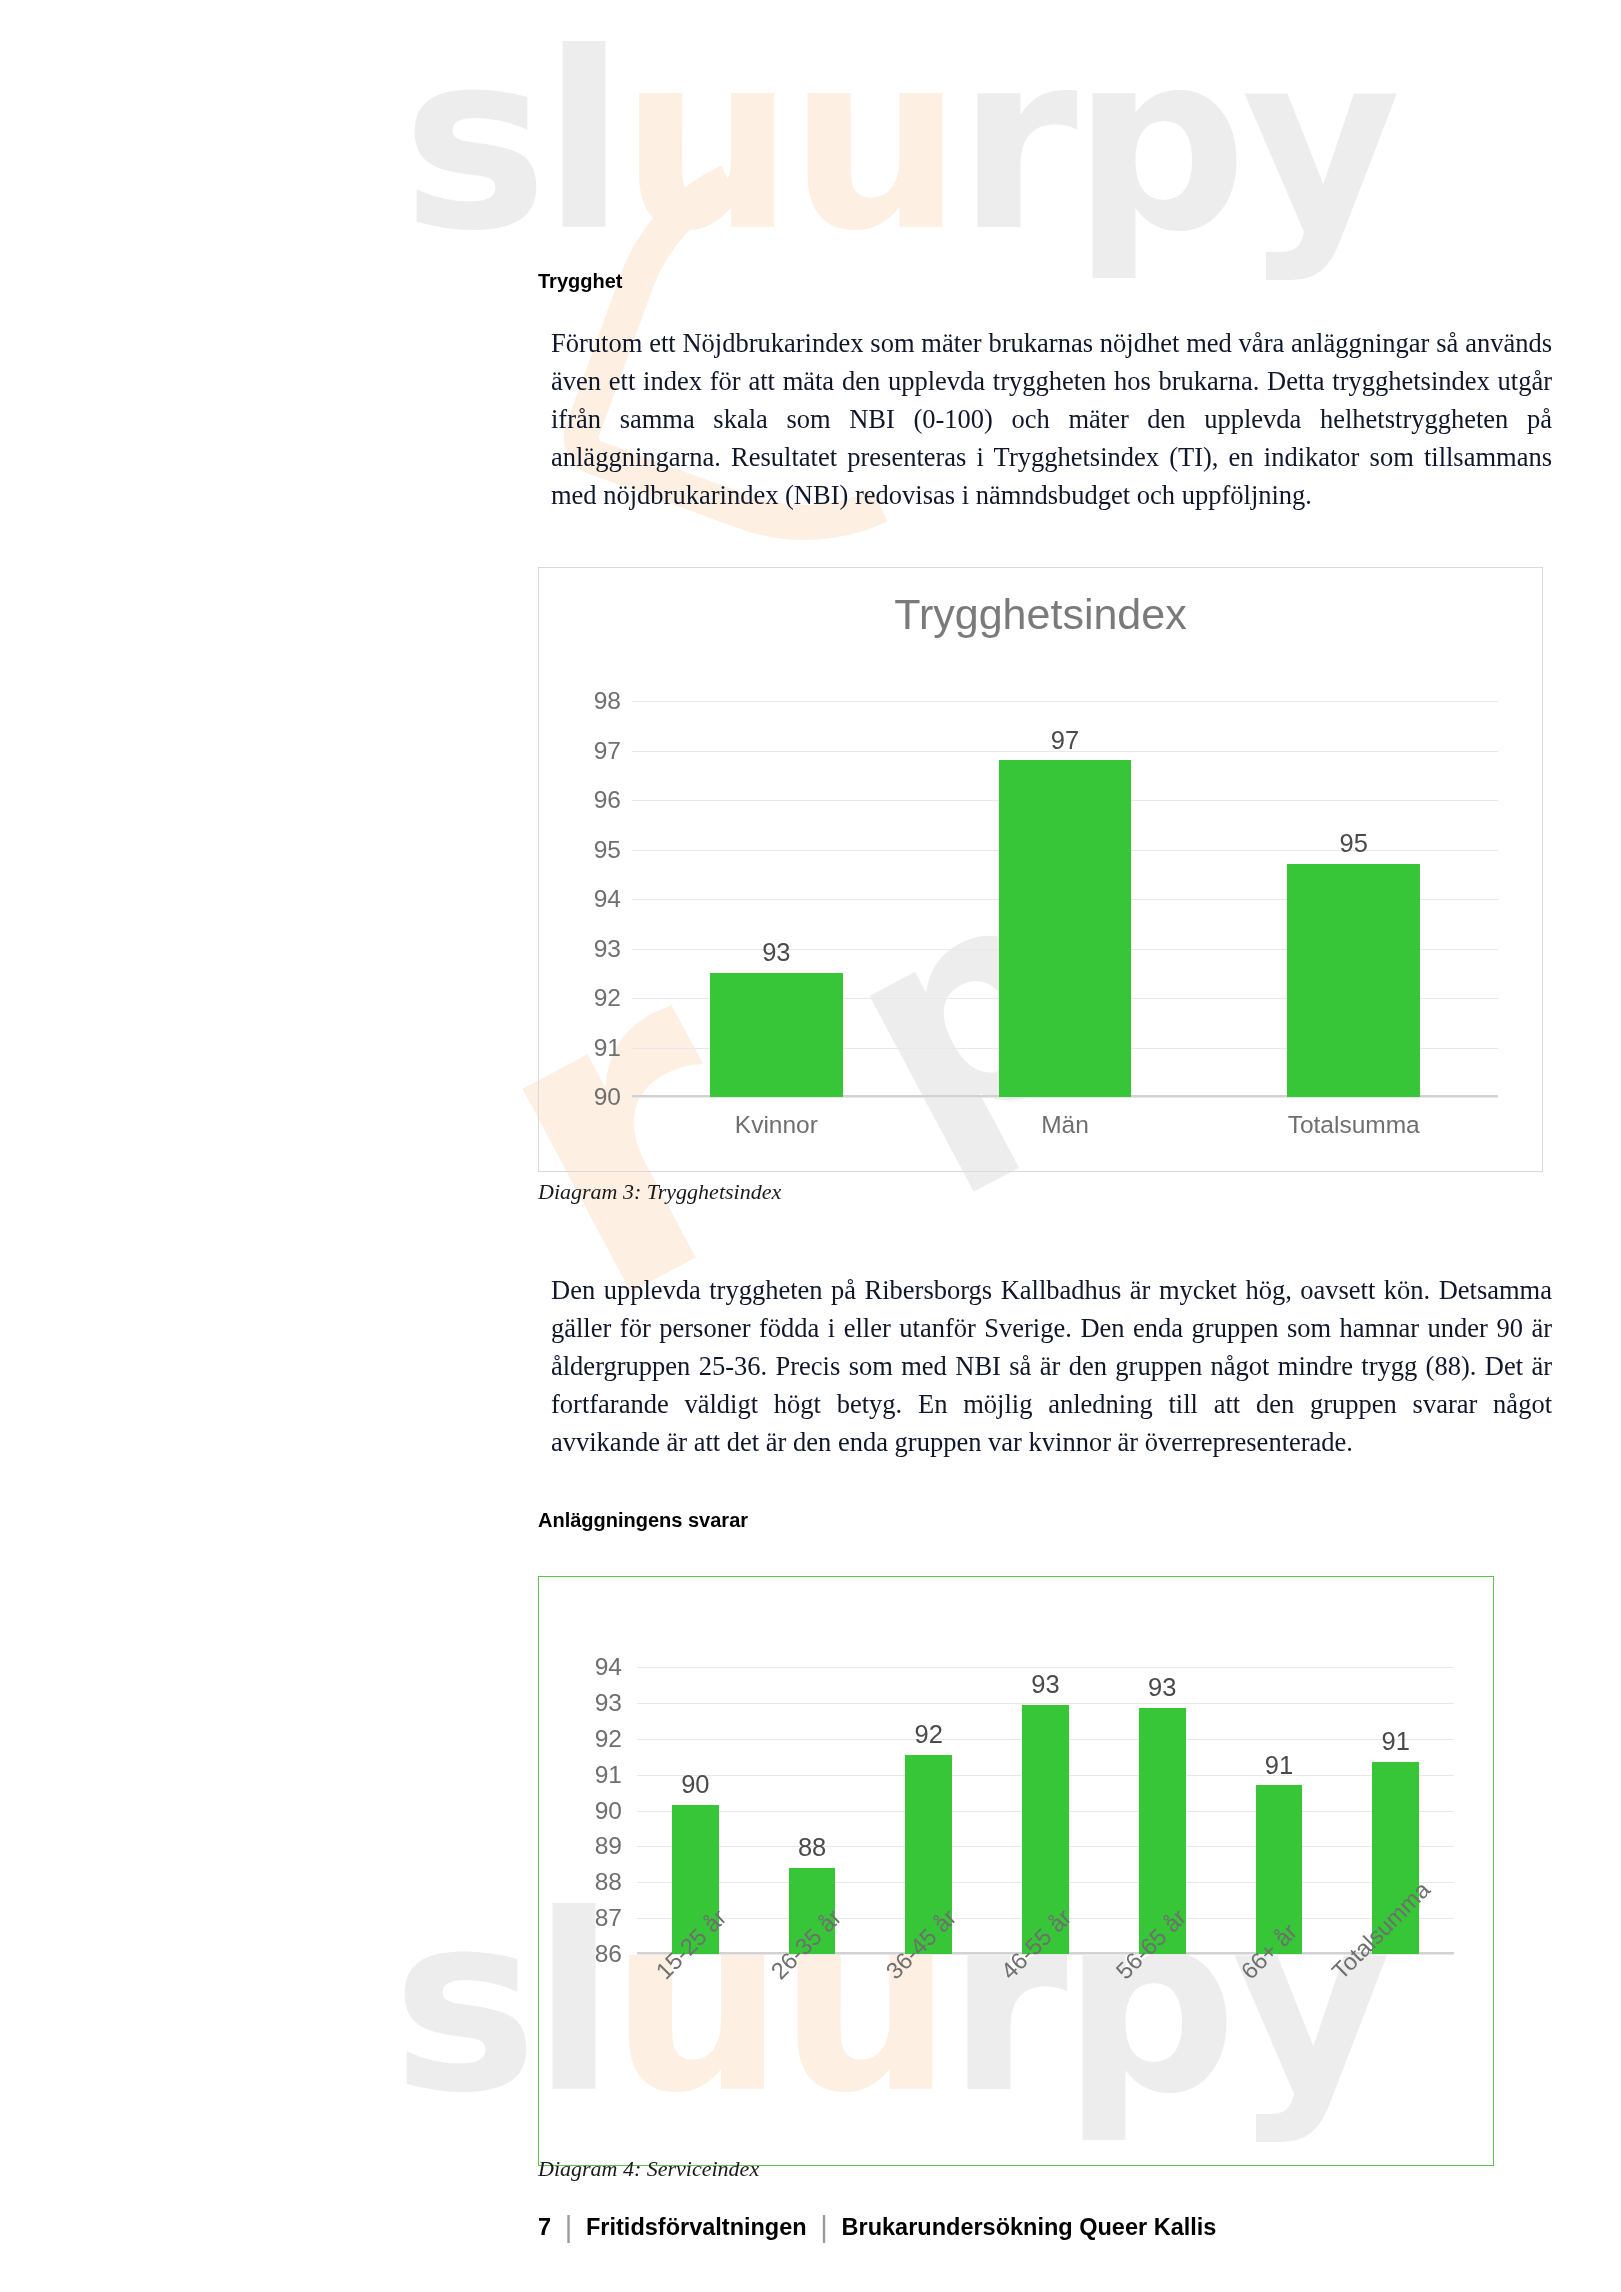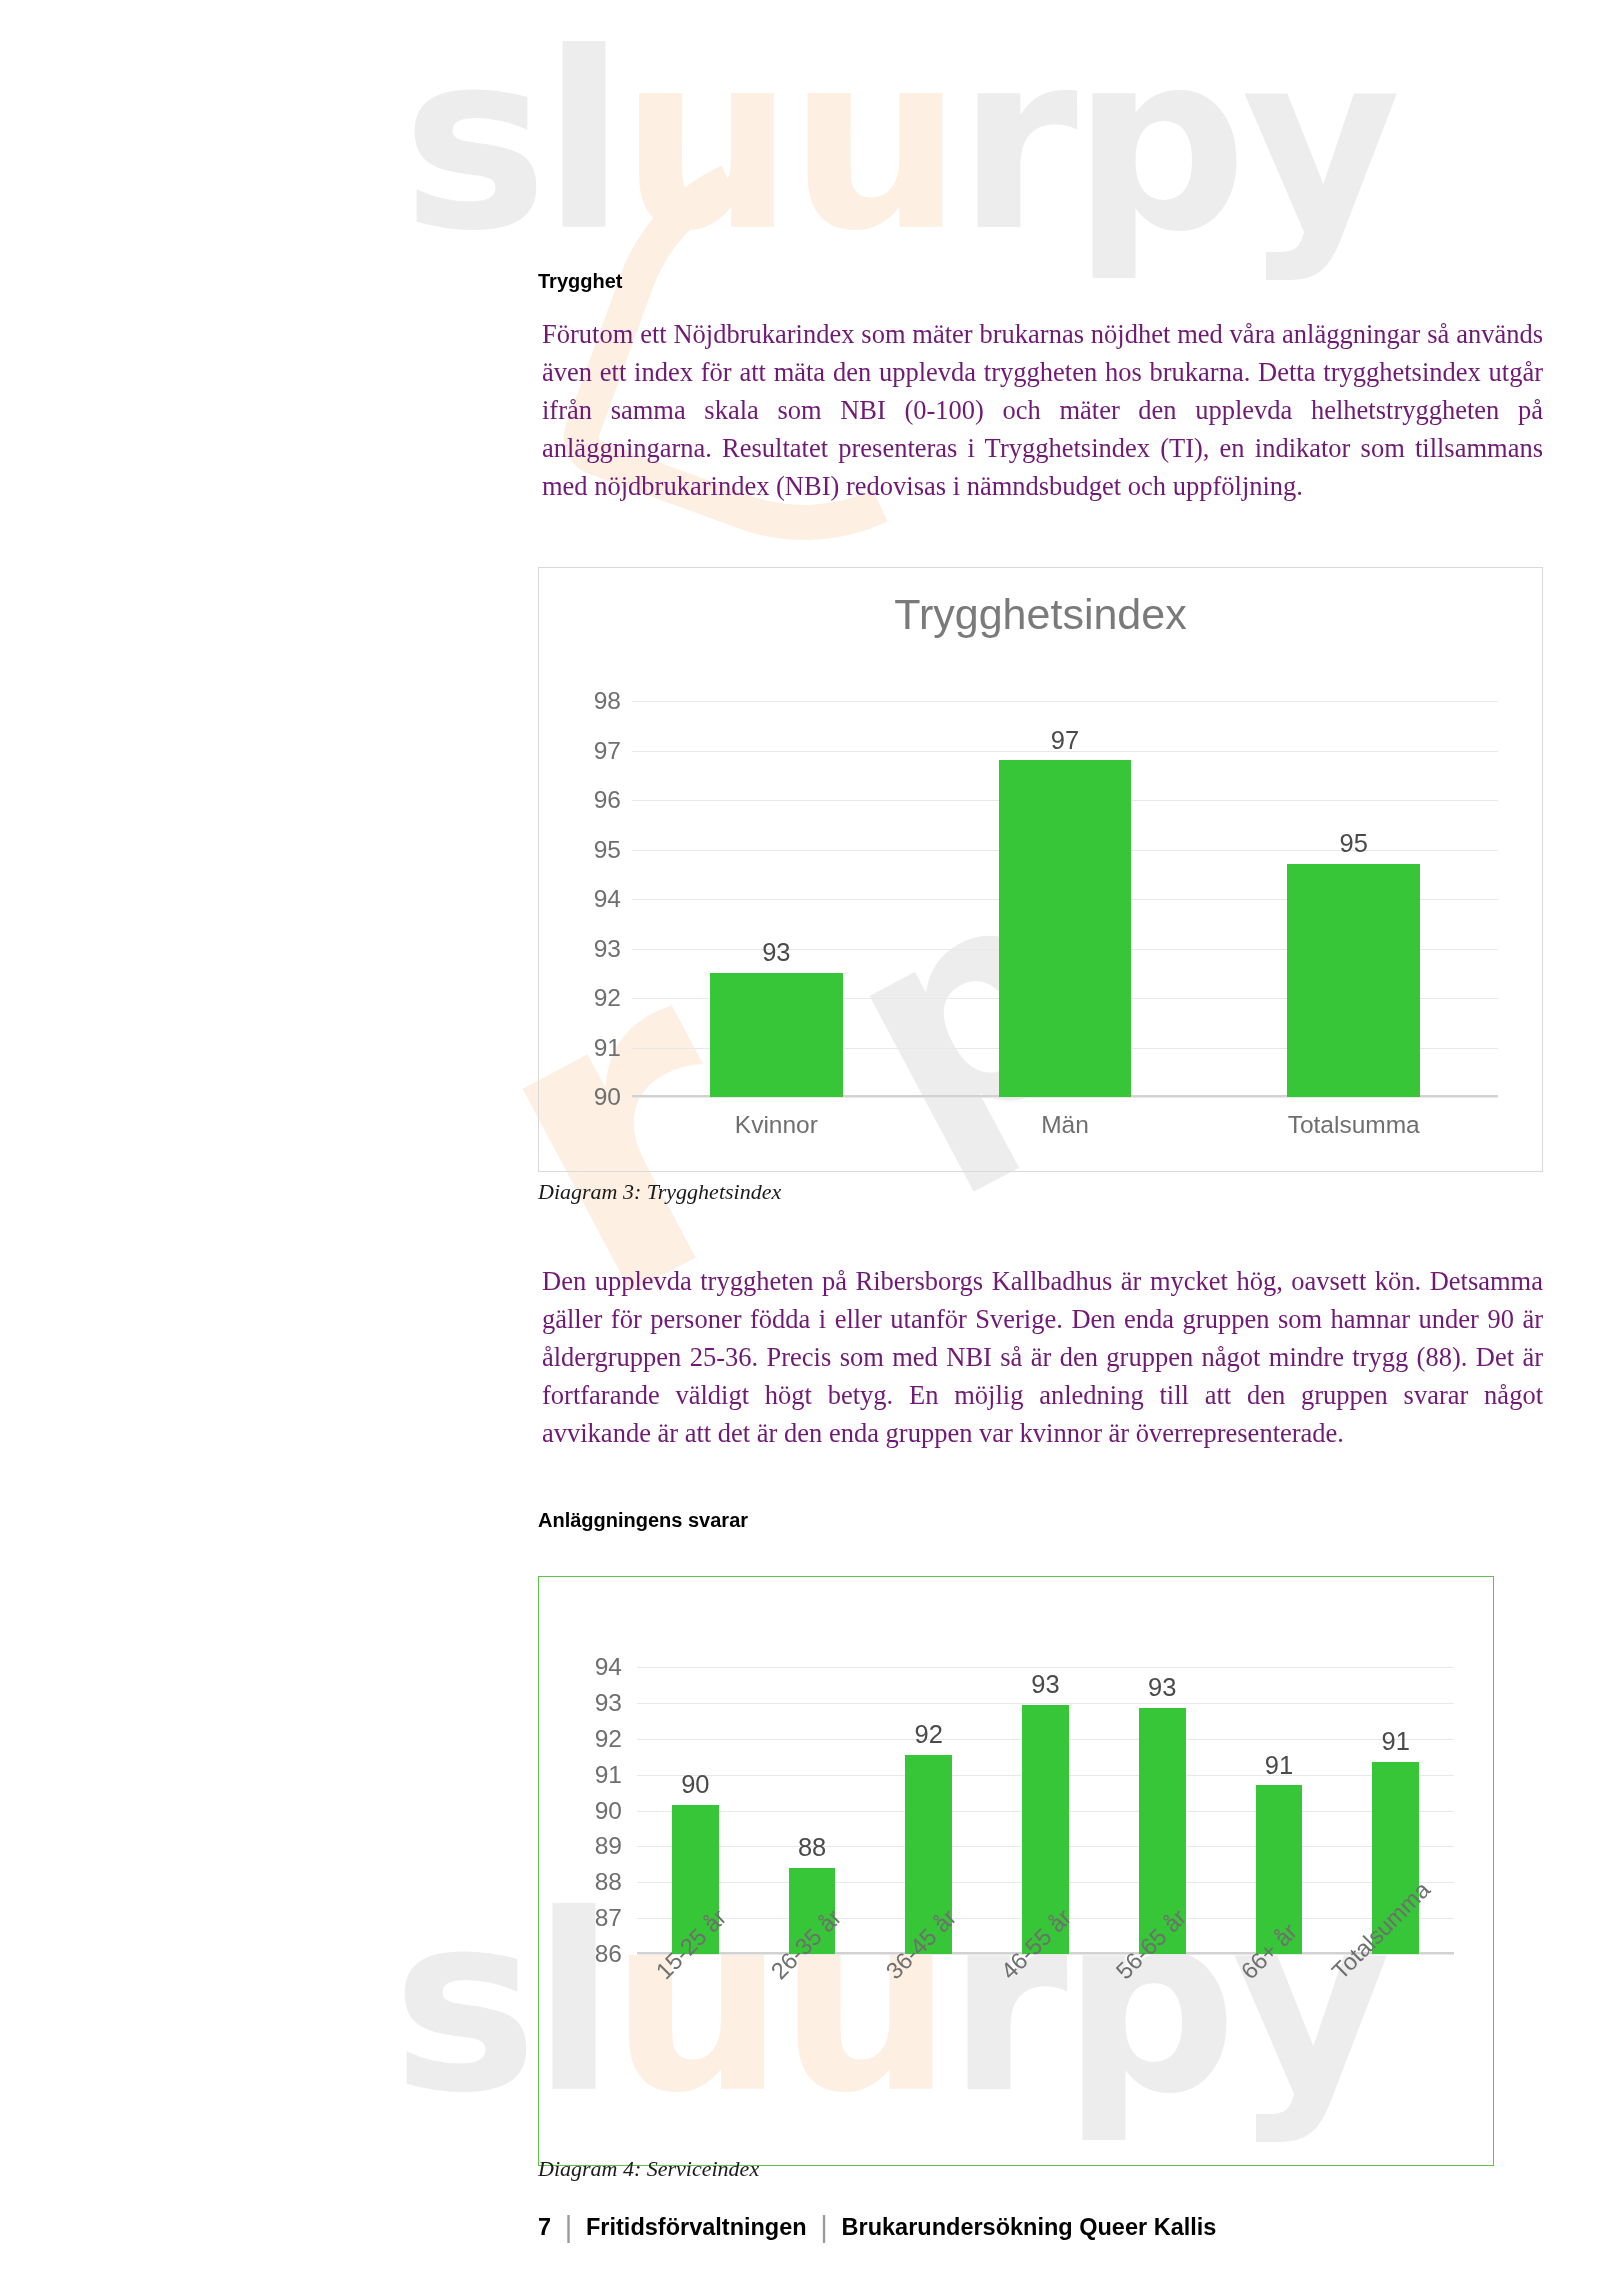--- a/index.html
+++ b/index.html
@@ -51,26 +51,26 @@
     color:#000;
     margin:0;
   }
   #h-trygghet{left:538px;top:270px;}
   #h-service{left:538px;top:1509px;}
 
   p.body{
     position:absolute;
     left:538px;
     width:1001px;
-    margin:4px;
+    margin:13px;
     font-size:26.5px;
     line-height:38px;
     text-align:justify;
     text-justify:inter-word;
-    color:#701a75;
+    color:#0f172a;
   }
   #p1{top:311px;}
   #p2{top:1258px;}
 
   .caption{
     position:absolute;
     left:538px;
     font-style:italic;
     font-size:22px;
     color:#1a1a1a;

